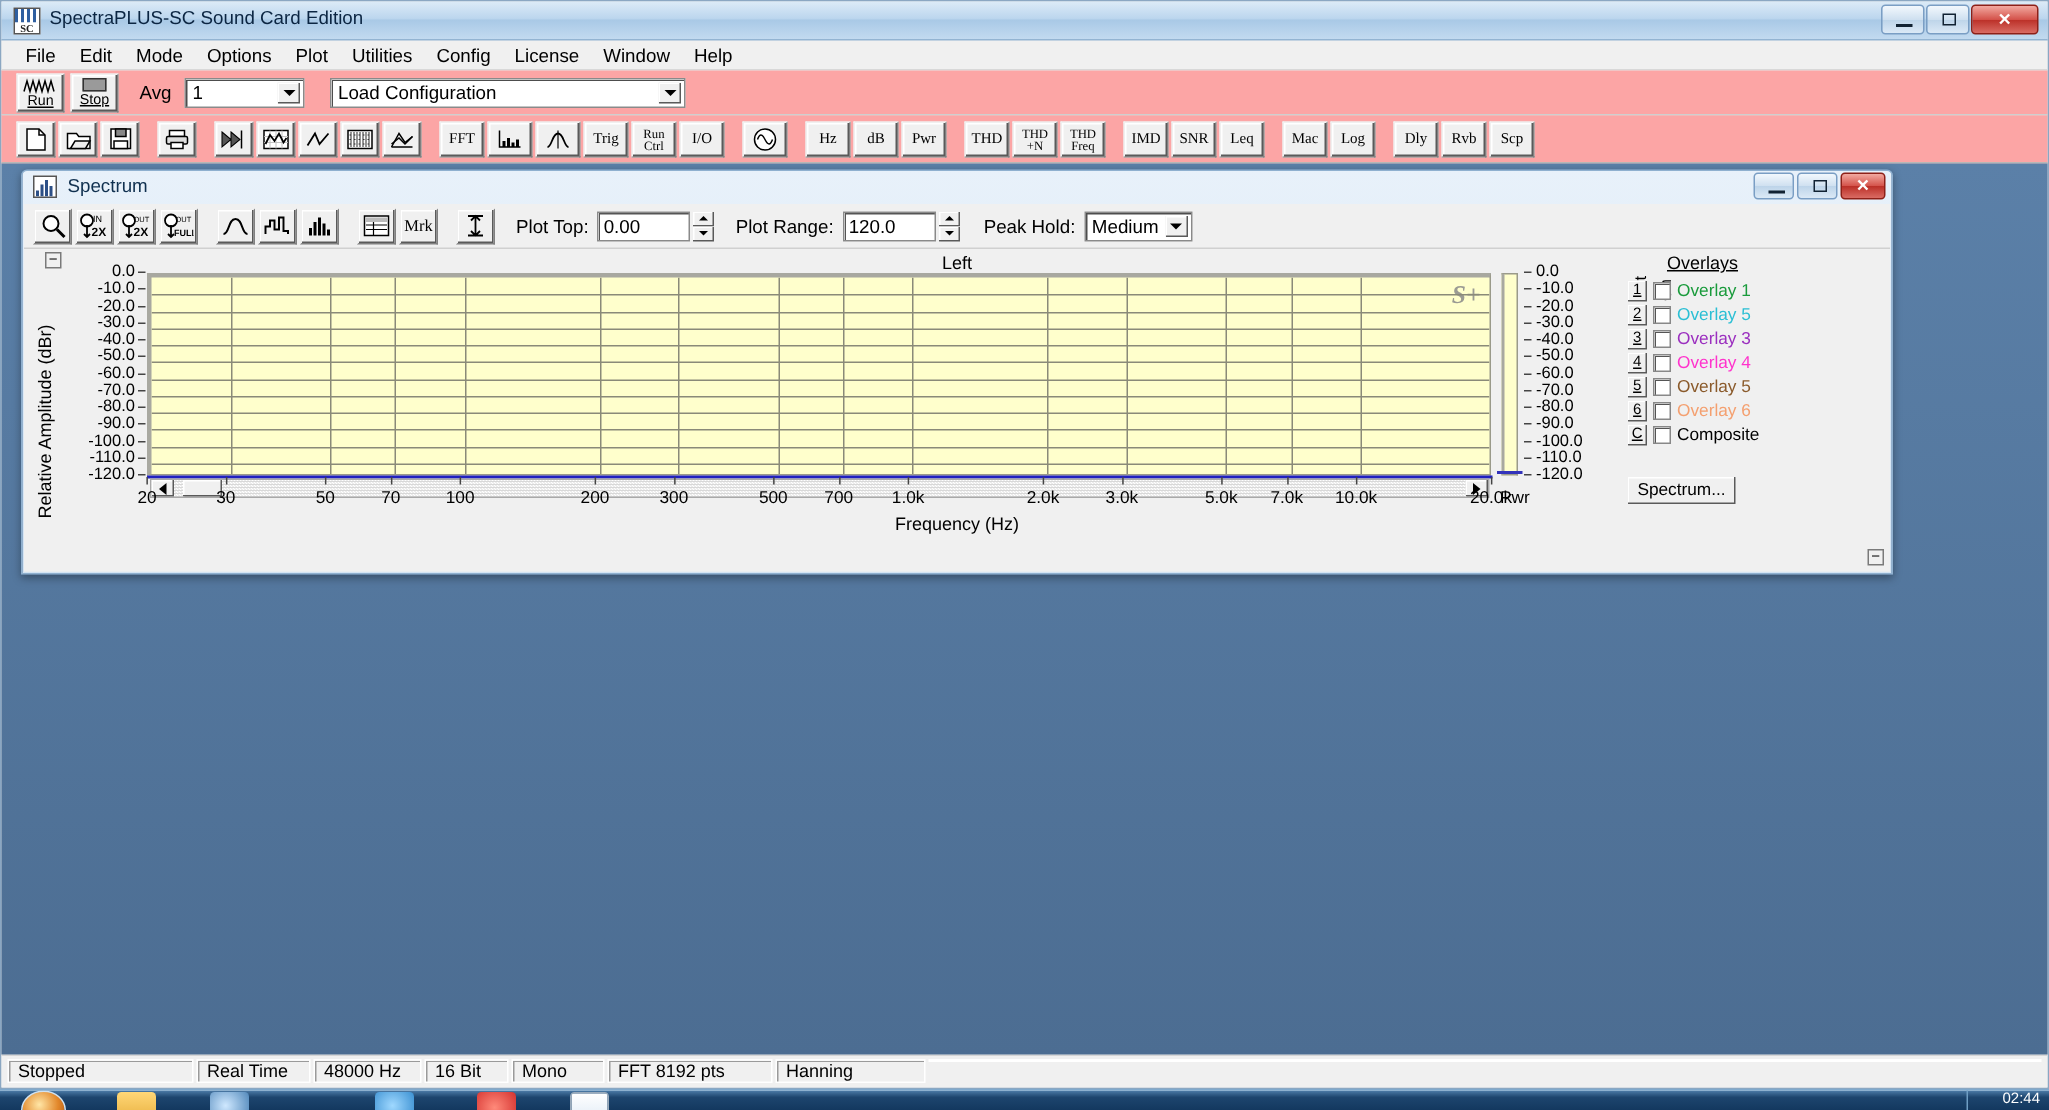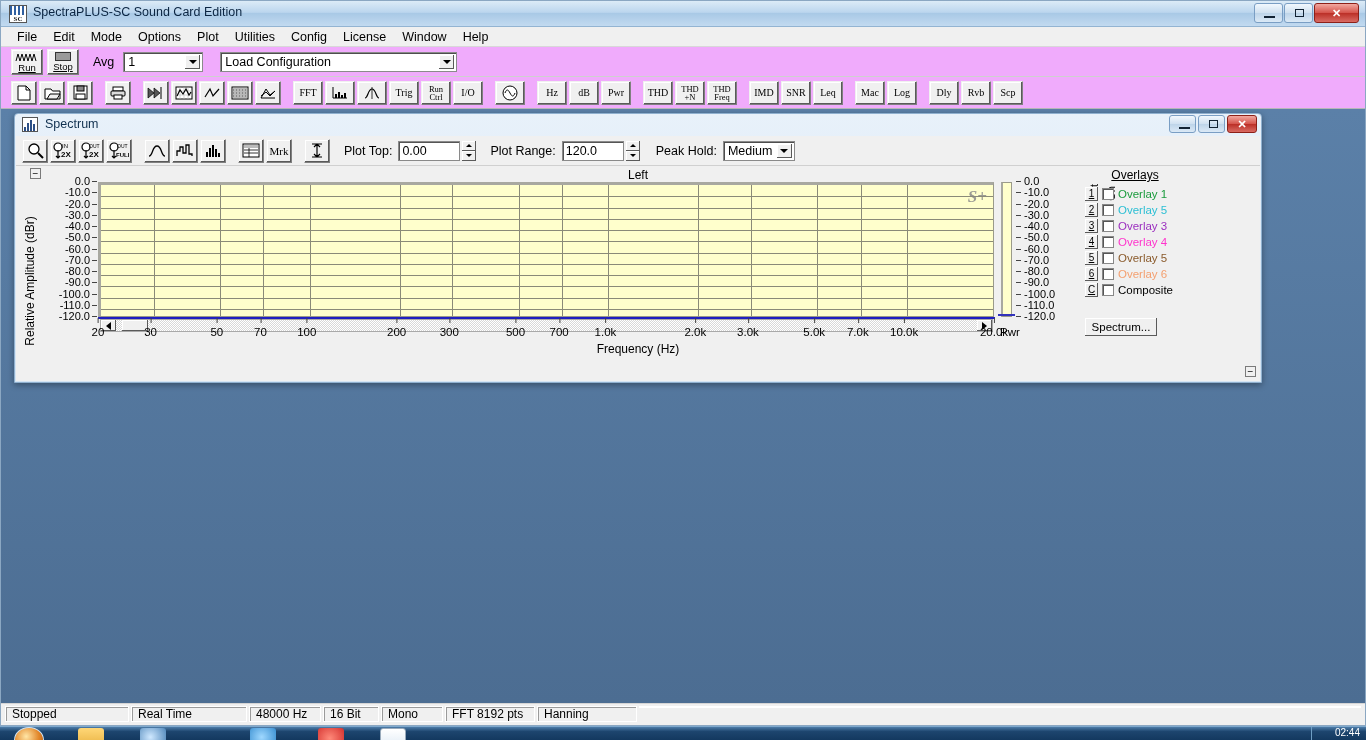--- a/index.html
+++ b/index.html
@@ -72,21 +72,21 @@
 
   
   #menubar {
     height:20px; flex:0 0 20px; display:flex; align-items:center;
     background:#f0f0f0; border-bottom:1px solid #d8d8d8; padding-left:8px;
   }
   .menu-item { font-size:12.5px; color:#000; padding:2px 8px; cursor:default; }
 
   
   .toolbar {
-    background:#f0abfc; display:flex; align-items:center;
+    background:#fca5a5; display:flex; align-items:center;
     border-bottom:1px solid #cfcfcf;
   }
   #toolbar1 { height:30px; flex:0 0 30px; padding-left:10px; gap:4px; }
   #toolbar2 { height:32px; flex:0 0 32px; padding-left:10px; gap:2px; border-bottom:1px solid #b7b7b7; }
 
   .btn3d {
     background:#f0f0f0;
     border:1px solid #f0f0f0;
     border-right-color:#808080; border-bottom-color:#808080;
     box-shadow: inset -1px -1px 0 #5a5a5a, inset 1px 1px 0 #ffffff;
@@ -768,25 +768,25 @@
             </div>
           </div>
         </div>
 
       </div>
     </div>
   </div>
 
   <div id="statusbar">
     <div class="spane" style="width:124px">Stopped</div>
-    <div class="spane" style="width:116px">Real Time</div>
+    <div class="spane" style="width:76px">Real Time</div>
     <div class="spane" style="width:72px">48000 Hz</div>
     <div class="spane" style="width:56px">16 Bit</div>
     <div class="spane" style="width:62px">Mono</div>
-    <div class="spane" style="width:90px">FFT 8192 pts</div>
+    <div class="spane" style="width:110px">FFT 8192 pts</div>
     <div class="spane" style="width:100px">Hanning</div>
     <div class="spane" style="flex:1"></div>
   </div>
 </div>
 
 <div id="taskbar">
   <div id="startorb"></div>
   <div class="tbicon" style="left:78px;background:linear-gradient(#ffd777,#e0a32c)"></div>
   <div class="tbicon" style="left:140px;background:radial-gradient(circle at 40% 35%,#cfe8ff,#2f6ea8)"></div>
   <div class="tbicon" style="left:250px;background:radial-gradient(circle at 45% 35%,#9fd8ff,#1c7ac4)"></div>

